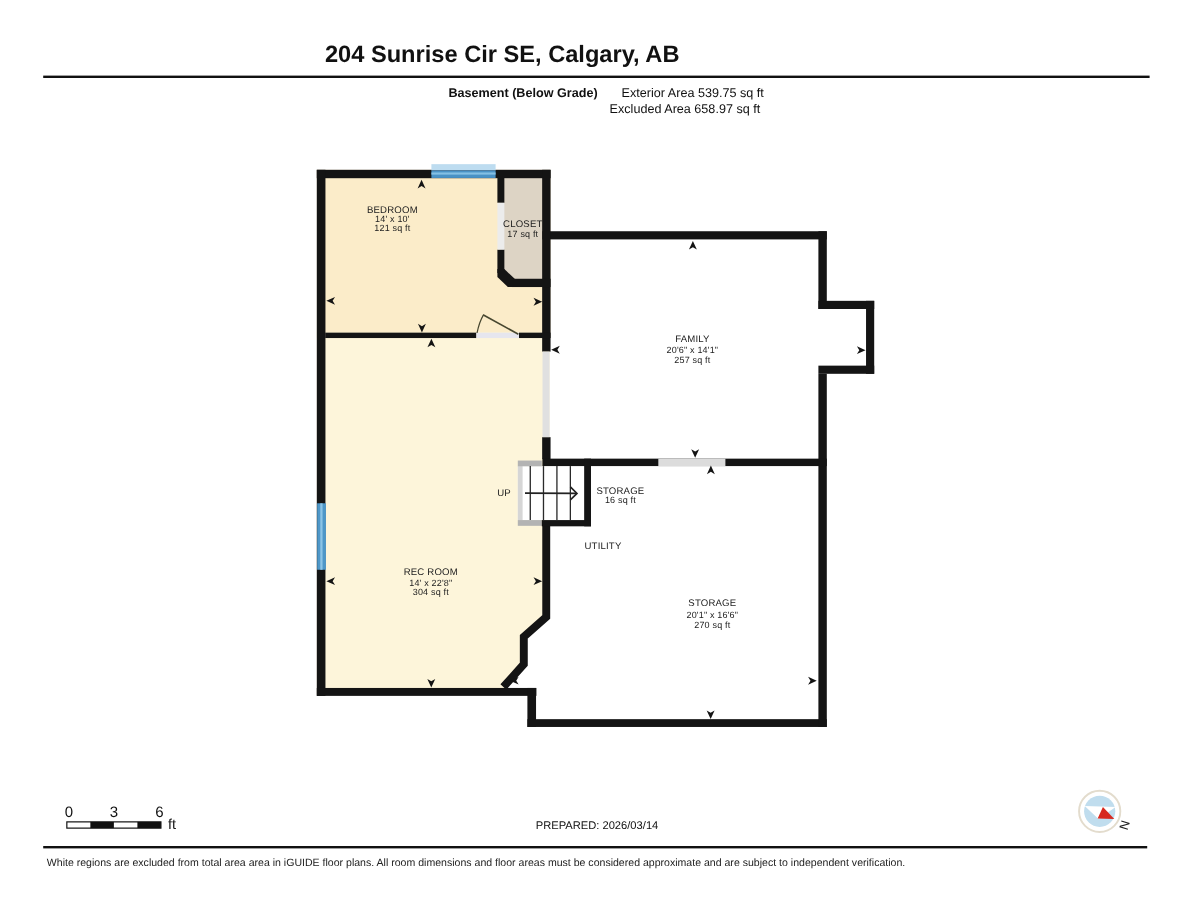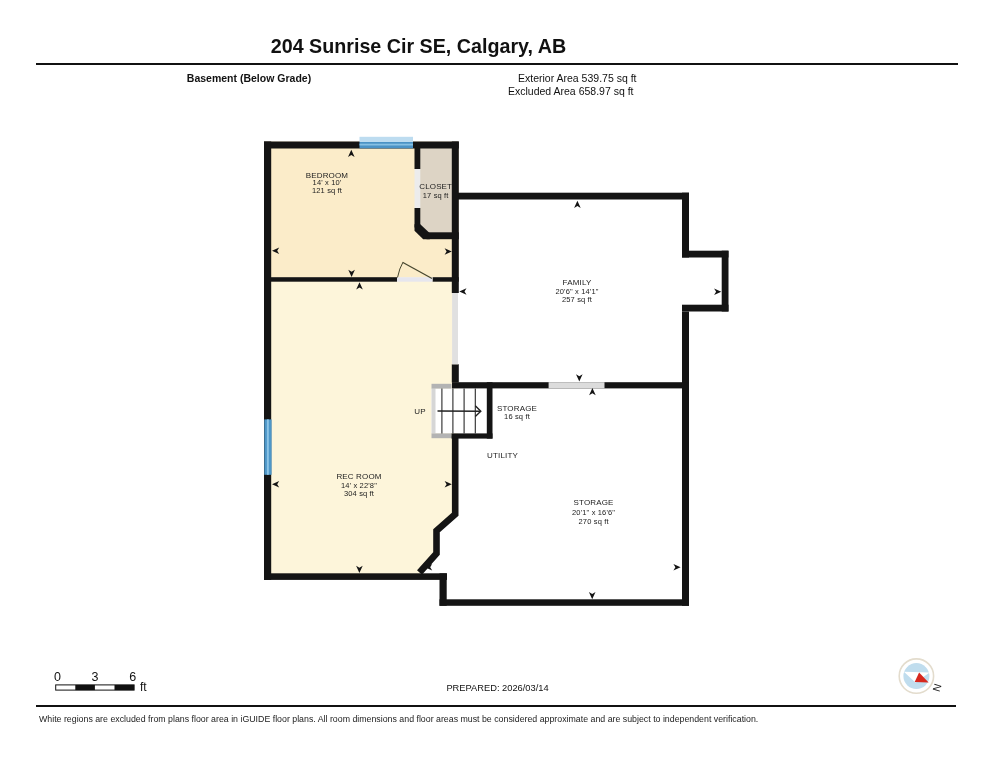--- a/index.html
+++ b/index.html
@@ -6,21 +6,21 @@
   body{width:993px;height:768px;position:relative;font-family:"Liberation Sans",sans-serif;}
   .abs{position:absolute;}
 </style>
 </head>
 <body>
 
 <div class="abs" style="left:0;top:34.5px;width:837px;text-align:center;font-size:19.7px;font-weight:bold;color:#111;">204 Sunrise Cir SE, Calgary, AB</div>
 
 <div class="abs" style="left:36px;top:63px;width:922px;height:2.2px;background:#111;"></div>
 
-<div class="abs" style="left:0;top:71.5px;width:498px;text-align:center;font-size:10.5px;font-weight:bold;color:#111;">Basement (Below Grade)</div>
+<div class="abs" style="left:0;top:71.5px;width:498px;text-align:right;font-size:10.5px;font-weight:bold;color:#111;">Basement (Below Grade)</div>
 
 <div class="abs" style="left:508px;top:71.5px;font-size:10.5px;color:#111;padding-left:10px;">Exterior Area 539.75 sq ft</div>
 
 <div class="abs" style="left:508px;top:85.3px;font-size:10.5px;color:#111;">Excluded Area 658.97 sq ft</div>
 
 <svg class="abs" style="left:0;top:0;" width="993" height="768" viewBox="0 0 993 768">
 <g>
 
 <rect x="264" y="141.5" width="194.8" height="140" fill="#fbecc9"></rect>
 
@@ -181,13 +181,13 @@
 <circle cx="916.4" cy="676.1" r="13" fill="#c0ddee"></circle>
 <polygon points="903.9,671.7 929.7,672.4 915.4,682.4" fill="#ffffff"></polygon>
 <polygon points="919.1,672.5 928.6,682.6 914.7,682.1" fill="#d7281e"></polygon>
 <text x="937.8" y="689.5" font-size="10.5" fill="#222" transform="rotate(107 936.8 686.5)" text-anchor="middle">N</text>
 </g>
 </g>
   </svg>
 
 <div class="abs" style="left:36px;top:705px;width:920px;height:2.2px;background:#111;"></div>
 
-<div class="abs" style="left:39px;top:713.5px;font-size:8.8px;color:#222;">White regions are excluded from plans floor area in iGUIDE floor plans. All room dimensions and floor areas must be considered approximate and are subject to independent verification.</div>
+<div class="abs" style="left:39px;top:713.5px;font-size:8.8px;color:#222;">White regions are excluded from total area area in iGUIDE floor plans. All room dimensions and floor areas must be considered approximate and are subject to independent verification.</div>
 
 </body></html>

